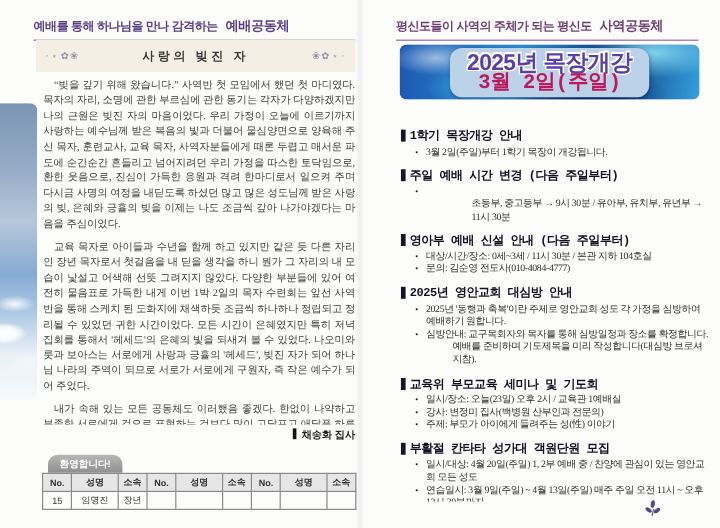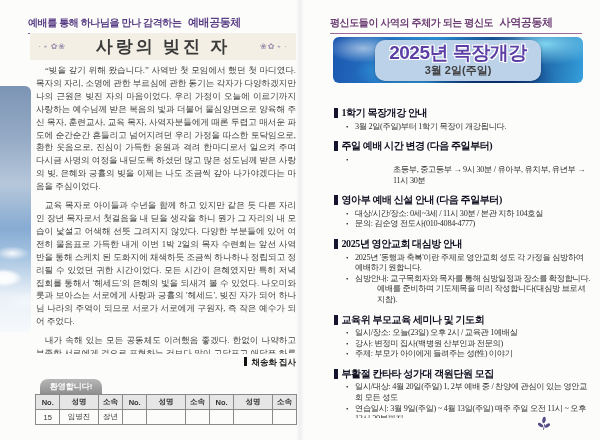--- a/index.html
+++ b/index.html
@@ -19,21 +19,21 @@
   .comm-header .pre{font-size:10px;font-weight:bold;letter-spacing:-0.4px;}
   .comm-header .suf{font-size:11px;font-weight:bold;letter-spacing:-0.4px;margin-left:2px;}
   #page-left .comm-header{color:#5a3f86;border-bottom:1.5px solid #7e63a6;}
   #page-right .comm-header{left:30px;width:252px;color:#6d3f74;border-bottom:1.5px solid #9a6b9a;}
 
   
   .title-band{position:absolute;left:30px;top:33px;width:266px;height:27px;
     background:#f3efe4;display:flex;align-items:center;justify-content:space-between;
     padding:0 8px;box-sizing:border-box;}
   .ornament{font-size:8px;color:#9b8fae;letter-spacing:1px;}
-  .article-title{font-size:17px;font-weight:bold;color:#3a3a3a;letter-spacing:3px;}
+  .article-title{font-size:10px;font-weight:bold;color:#3a3a3a;letter-spacing:3px;}
   .cloud-strip{position:absolute;left:0;top:86px;width:31px;height:246px;
     border-radius:0 6px 6px 0;
     background:
       radial-gradient(ellipse 26px 12px at 10% 78%, #ffffff 0%, rgba(255,255,255,0.85) 45%, rgba(255,255,255,0) 75%),
       radial-gradient(ellipse 30px 14px at 80% 88%, #f2f7fb 0%, rgba(242,247,251,0) 70%),
       radial-gradient(ellipse 24px 10px at 40% 68%, rgba(255,255,255,0.9) 0%, rgba(255,255,255,0) 70%),
       linear-gradient(180deg,#7d95b5 0%,#93a9c4 20%,#b6c7da 40%,#86abd3 58%,#a9c6e2 70%,#e9f0f7 85%,#f6f9fc 100%);}
   .article-body{position:absolute;left:36px;top:64px;width:260px;height:290px;
     font-size:8.6px;line-height:12.9px;text-align:justify;color:#3b3b3b;overflow:hidden;}
   .article-body p{margin:0 0 6px 0;text-indent:9px;}
@@ -62,26 +62,26 @@
       radial-gradient(ellipse 60px 24px at 12% 25%, rgba(255,255,255,0.55) 0%, rgba(255,255,255,0) 60%),
       radial-gradient(ellipse 80px 30px at 85% 15%, #7fd4f0 0%, rgba(127,212,240,0) 70%),
       radial-gradient(ellipse 90px 34px at 62% 90%, #0b2f6b 0%, rgba(11,47,107,0) 75%),
       radial-gradient(ellipse 70px 26px at 28% 75%, #3aa8e0 0%, rgba(58,168,224,0) 70%),
       linear-gradient(100deg,#1b57b0 0%,#2e8fd4 40%,#0d3a7e 70%,#35a0dd 100%);}
   .banner-box{background:#bcd2e8;border-radius:10px;padding:2px 14px 4px 14px;text-align:center;
     box-shadow:0 1px 3px rgba(0,20,60,0.35);}
   .banner-title{font-family:"Liberation Sans",sans-serif;font-size:19px;font-weight:bold;color:#5b3fa5;
     letter-spacing:-0.5px;line-height:21px;
     text-shadow:-1px -1px 0 #fff,1px -1px 0 #fff,-1px 1px 0 #fff,1px 1px 0 #fff;}
-  .banner-date{font-family:Liberation Sans, sans-serif;font-size:11px;font-weight:bold;color:#404040;line-height:14px;}
+  .banner-date{font-family:Liberation Mono, monospace;font-size:17px;font-weight:bold;color:#be185d;line-height:14px;}
 
   
   .sections{position:absolute;left:34px;top:106px;width:258px;overflow:hidden;height:312px;}
   .section{margin-bottom:7px;}
-  .sec-title{display:flex;align-items:center;font-family:Liberation Serif, serif;
+  .sec-title{display:flex;align-items:center;font-family:Liberation Mono, monospace;
     font-size:10px;font-weight:bold;color:#101020;letter-spacing:-0.4px;margin-bottom:1.5px;}
   .sec-bar{width:3.5px;height:10px;background:#14142e;margin-right:4px;flex:none;}
   .sec-items{margin-left:12px;}
   .sec-item{display:flex;font-size:8.2px;line-height:10.6px;color:#2e2e2e;letter-spacing:-0.3px;}
   .sec-item .blt{width:9px;flex:none;font-size:7px;color:#222;}
   .sec-item.cont{padding-left:47px;}
   .sec-item.cont2{padding-left:31px;}
   .leaf-icon{position:absolute;left:236px;top:416px;}
 </style>
 </head>

